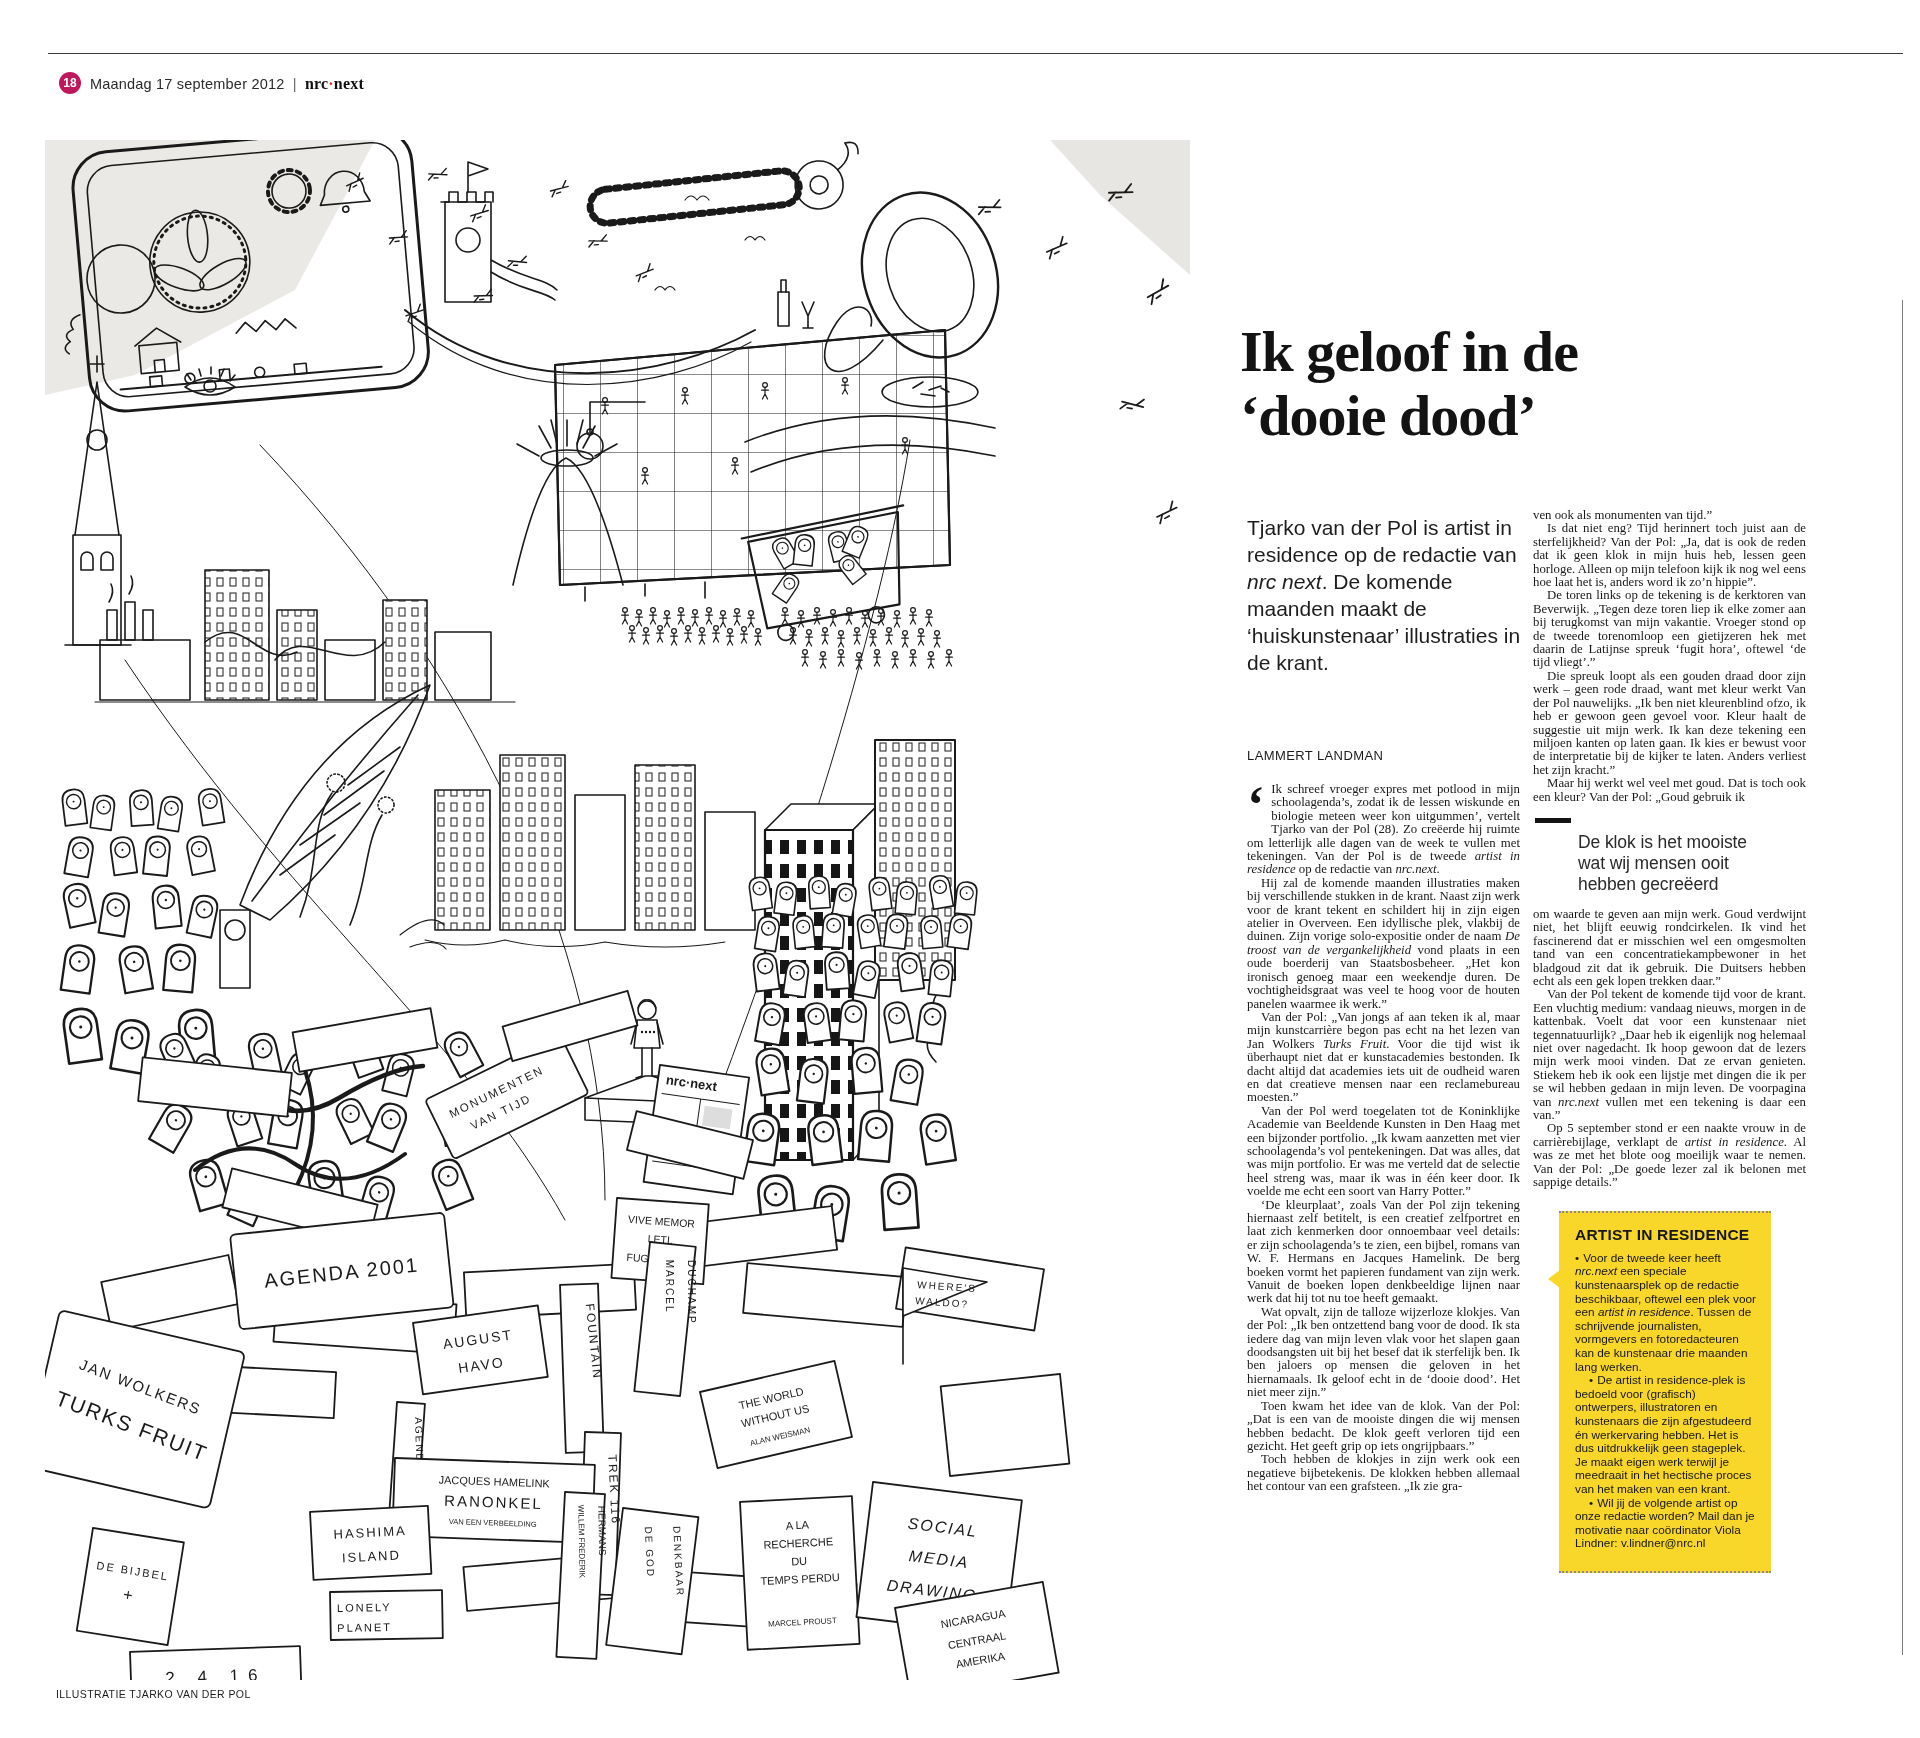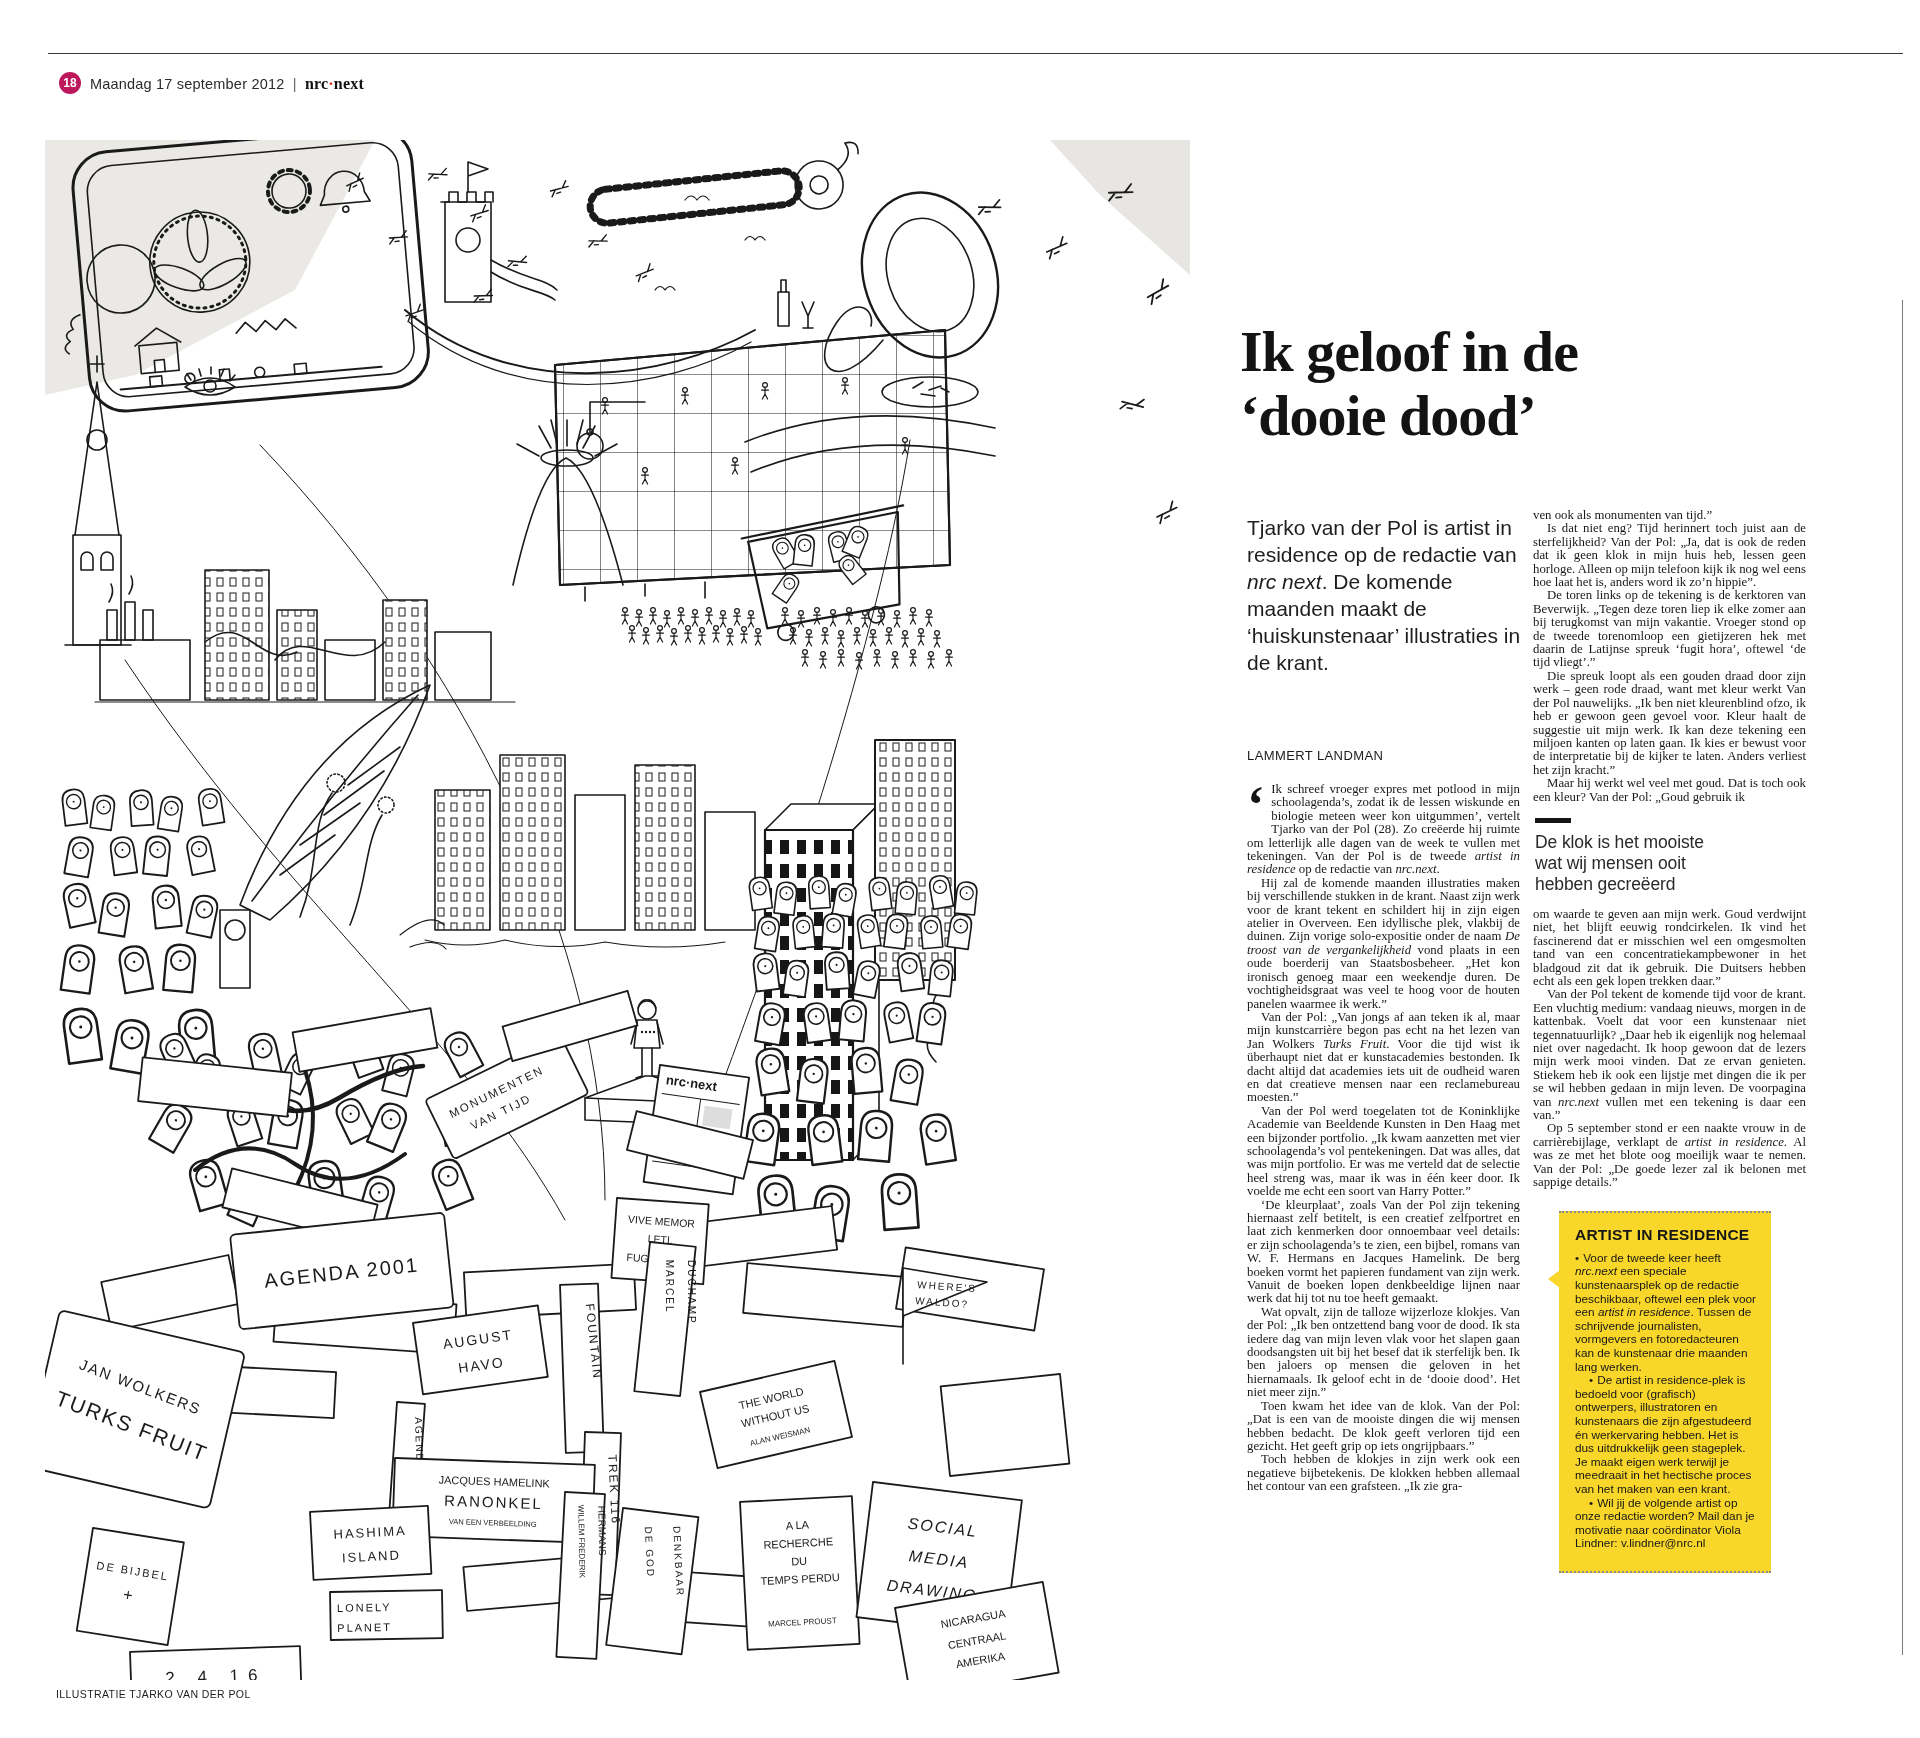--- a/index.html
+++ b/index.html
@@ -24,21 +24,21 @@
        line-height:13.4px;text-align:justify;color:#181818;}
   .col p{margin:0;}
   .col p + p{text-indent:14px;}
   .col1{left:1247px;top:783px;height:790px;overflow:hidden;}
   .col2{left:1533px;top:509px;width:273px;}
   .it{font-style:italic;}
   .dropcap{float:left;font-family:"Liberation Serif",serif;font-weight:bold;font-size:52px;
            line-height:40px;padding:2px 7px 0 0;color:#141414;}
   .pullquote{margin:14px 0 13px 2px;font-family:"Liberation Sans",sans-serif;}
   .pq-bar{width:36px;height:5px;background:#141414;margin-bottom:9px;}
-  .pq-line{font-size:17.5px;line-height:21px;color:#2a2a2a;letter-spacing:-0.1px;}
+  .pq-line{font-size:17.5px;line-height:21px;color:#2a2a2a;letter-spacing:-0.1px;margin-left:43px;}
   .infobox{position:relative;margin:22px 0 0 26px;width:212px;background:#f8d72a;
            border-top:2px dotted #8a8a8a;border-bottom:2px dotted #8a8a8a;
            padding:15px 13px 16px 16px;box-sizing:border-box;font-family:"Liberation Sans",sans-serif;}
   .infobox .tail{position:absolute;left:-11px;top:57px;width:0;height:0;
            border-top:9px solid transparent;border-bottom:9px solid transparent;
            border-right:12px solid #f8d72a;}
   .infobox h3{margin:0 0 10px 0;font-size:15.5px;font-weight:700;letter-spacing:0.2px;color:#161616;}
   .ib-item{font-size:11.8px;line-height:13.6px;margin:0 0 13px 0;color:#161616;text-align:left;}
   .ib-item:last-child{margin-bottom:4px;}
   .blt{margin-right:4px;}

